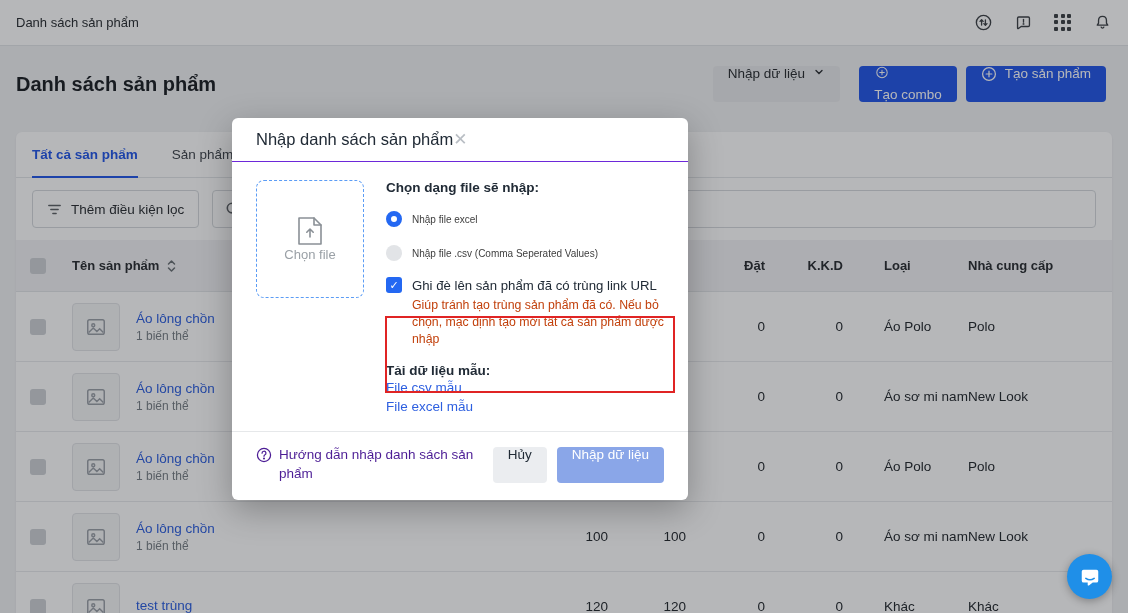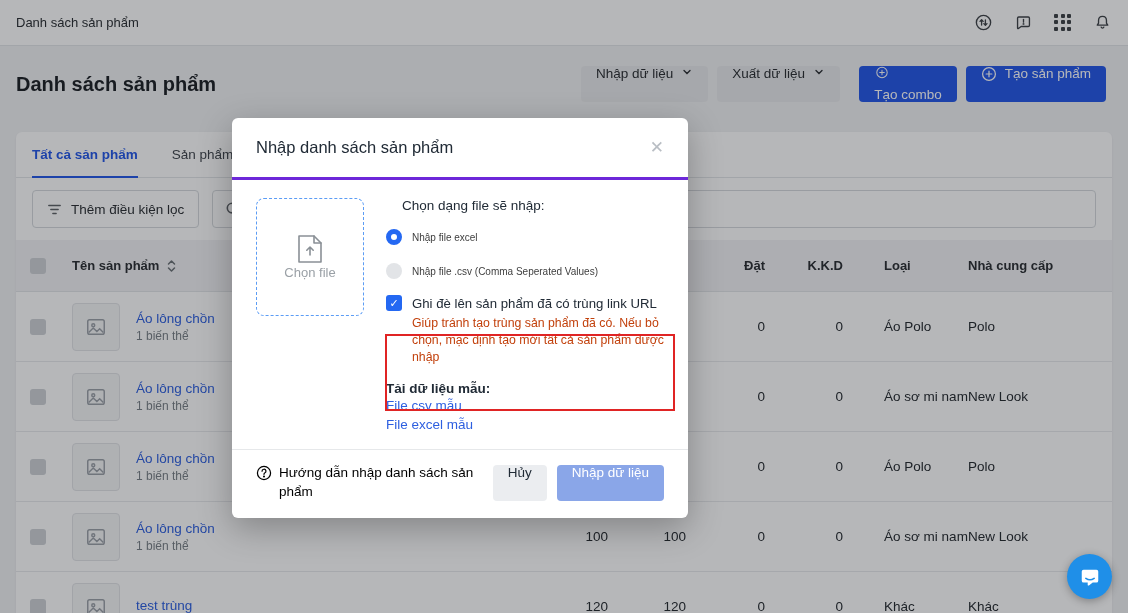--- a/index.html
+++ b/index.html
@@ -90,49 +90,49 @@
   .prod-variant { color:#798087; font-size:12px; margin-top:3px; }
 
   
   .overlay { position:absolute; inset:0; background:rgba(14,17,22,0.30); z-index:10; }
 
   
   .modal {
     position:absolute; left:232px; top:118px; width:456px; z-index:20;
     background:#fff; border-radius:6px; box-shadow:0 10px 34px rgba(0,0,0,.28);
   }
-  .m-head { display:flex; align-items:center; justify-content:space-between;
-    padding:20px 24px; border-bottom:3px solid #6d28d9; }
+  .m-head { display:flex; align-items:center; 
+    padding:12px 24px; border-bottom:1px solid #6d28d9; }
   .m-title { font-size:16.5px; color:#212b36; }
   .m-close { font-size:17px; color:#b9bec4; cursor:pointer; line-height:1; }
   .m-body { display:flex; gap:22px; padding:18px 24px 14px 24px; position:relative; }
   .upload-box { width:108px; height:118px; border:1.5px dashed #5b9cf5; border-radius:8px;
     display:flex; flex-direction:column; align-items:center; justify-content:center; gap:1px;
     cursor:pointer; flex:none; }
   .upload-box svg { width:26px; height:30px; color:#8a9096; }
   .upload-label { font-size:13px; color:#9aa0a6; }
   .opts { flex:1; min-width:0; }
-  .opt-title { font-size:13.5px; font-weight:400; color:#212b36; margin-bottom:12px;margin-left:16px; }
+  .opt-title { font-size:13.5px; font-weight:700; color:#212b36; margin-bottom:12px; }
   .radio-row { display:flex; align-items:center; gap:10px; height:24px; margin-bottom:10px; cursor:pointer; }
   .radio { width:16px; height:16px; border-radius:50%; flex:none; }
   .radio.on { background:#fff; border:5px solid #2468f2; }
   .radio.off { background:#e2e4e7; }
   .radio-label { font-size:10px; color:#404040; white-space:nowrap; }
   .check-row { display:flex; align-items:center; gap:10px; margin-top:12px; cursor:pointer; }
   .checkbox-on { width:16px; height:16px; border-radius:3px; background:#2468f2; color:#fff;
     display:flex; align-items:center; justify-content:center; font-size:11px; flex:none; }
   .check-label { font-size:13.2px; font-weight:500; color:#212b36; white-space:nowrap; }
   .check-desc { margin:4px 0 0 26px; width:252px; font-size:12.3px; line-height:1.4; color:#c2410c; }
   .sample-title { font-size:13.5px; font-weight:700; color:#212b36; margin-top:14px; }
   .m-link { display:block; font-size:13.5px; color:#2d5fe0; line-height:1.45; cursor:pointer; text-decoration:none; }
   .red-annotation { position:absolute; left:153px; top:154px; width:290px; height:77px;
     border:2px solid #e02424; z-index:5; pointer-events:none; }
   .m-foot { border-top:1px solid #e6e8ea; padding:13px 24px 16px 24px;
     display:flex; align-items:flex-start; justify-content:space-between; }
-  .help-link { display:flex; gap:7px; width:228px; color:#000000; font-size:13.5px; line-height:1.45; cursor:pointer; }
+  .help-link { display:flex; gap:7px; width:228px; color:#4c1d95; font-size:13.5px; line-height:1.45; cursor:pointer; }
   .help-link svg { width:16px; height:16px; flex:none; margin-top:2px; }
   .foot-btns { display:flex; gap:10px; margin-top:2px; }
   .btn-cancel { background:#ebedf0; color:#212b36; }
   .btn-submit-disabled { background:#8aa6e8; color:#ffffff; cursor:default; }
 
   
   .chat-launcher { position:absolute; right:16px; bottom:14px; width:45px; height:45px;
     border-radius:50%; background:#1f8fe8; z-index:40; display:flex; align-items:center;
     justify-content:center; cursor:pointer; box-shadow:0 2px 8px rgba(0,0,0,.3); }
   .chat-launcher svg { width:22px; height:22px; }
@@ -172,26 +172,20 @@
 
 <div class="page-head">
   <div class="page-title">Danh sách sản phẩm</div>
   <div class="head-actions">
     <button class="btn btn-gray">
       <span>Nhập dữ liệu</span>
       <svg class="chev" viewBox="0 0 16 16" fill="none" stroke="currentColor" stroke-width="1.8" stroke-linecap="round">
           <path d="M4 6l4 4 4-4"></path>
         </svg>
     </button>
-    <button class="btn btn-gray">
-      <span>Xuất dữ liệu</span>
-      <svg class="chev" viewBox="0 0 16 16" fill="none" stroke="currentColor" stroke-width="1.8" stroke-linecap="round">
-          <path d="M4 6l4 4 4-4"></path>
-        </svg>
-    </button>
     <button class="btn btn-blue first">
       <svg class="plus-ic" viewBox="0 0 18 18" fill="none" stroke="currentColor" stroke-width="1.4" stroke-linecap="round">
           <circle cx="9" cy="9" r="7.2"></circle>
           <path d="M9 5.8v6.4M5.8 9h6.4"></path>
         </svg>
       <span>Tạo combo</span>
     </button>
     <button class="btn btn-blue">
       <svg class="plus-ic" viewBox="0 0 18 18" fill="none" stroke="currentColor" stroke-width="1.4" stroke-linecap="round">
           <circle cx="9" cy="9" r="7.2"></circle>

